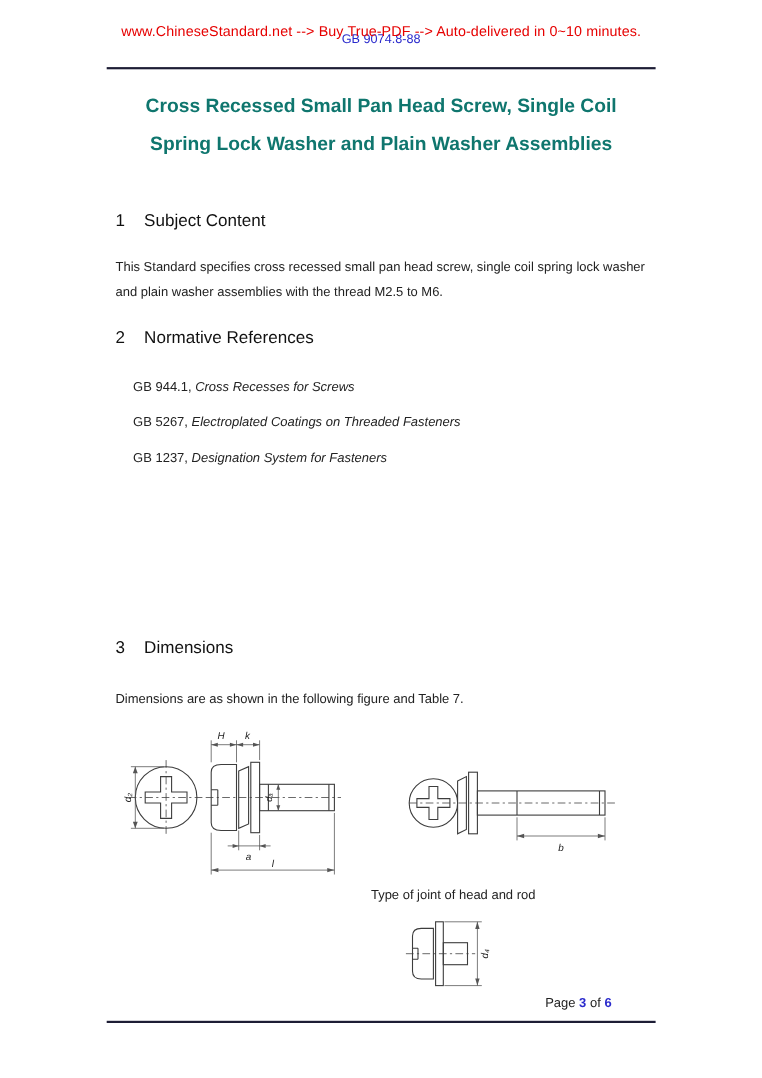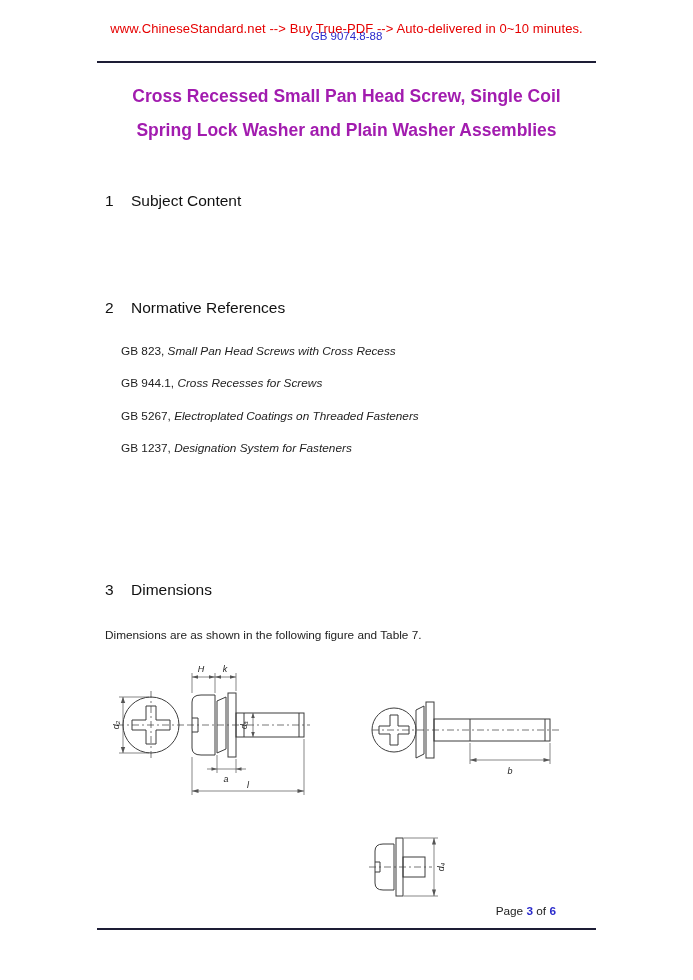--- a/index.html
+++ b/index.html
@@ -17,21 +17,21 @@
     position:absolute; top:30px; left:0; width:100%; text-align:center;
     color:#2a2acc; font-size:11.5px; z-index:1;
   }
   .rule {
     position:absolute; left:97px; width:499px; height:2px; background:#1d1d35;
   }
   .rule.top { top:61px; }
   .rule.bottom { top:928px; }
   .title {
     position:absolute; top:79px; left:0; width:100%; text-align:center;
-    font-size:17.5px; font-weight:bold; line-height:34px; color:#a21caf;
+    font-size:17.5px; font-weight:bold; line-height:34px; color:#0f766e;
   }
   .sec-heading {
     position:absolute; left:105px; font-size:15.5px; font-weight:normal; color:#111;
   }
   .sec-heading .sec-num { display:inline-block; min-width:26px; }
   #sec1-heading { top:192px; }
   #sec2-heading { top:299px; }
   #sec3-heading { top:581px; }
   .para {
     position:absolute; left:105px; width:488px;
@@ -70,27 +70,27 @@
   <div class="rule top"></div>
 
   <div class="title">
     <span>Cross Recessed Small Pan Head Screw, Single Coil</span><br>
     <span>Spring Lock Washer and Plain Washer Assemblies</span>
   </div>
 
   <div class="sec-heading" id="sec1-heading">
     <span class="sec-num">1</span><span>Subject Content</span>
   </div>
+  <div class="para" id="para1">This Standard specifies cross recessed small pan head screw, single coil spring lock washer and plain washer assemblies with the thread M2.5 to M6.</div>
 
   <div class="sec-heading" id="sec2-heading">
     <span class="sec-num">2</span><span>Normative References</span>
   </div>
 
   <div class="refs">
-    <div class="ref-row"><span class="ref-code">GB 823,</span> <span class="ref-title">Small Pan Head Screws with Cross Recess</span></div>
     <div class="ref-row"><span class="ref-code">GB 944.1,</span> <span class="ref-title">Cross Recesses for Screws</span></div>
     <div class="ref-row"><span class="ref-code">GB 5267,</span> <span class="ref-title">Electroplated Coatings on Threaded Fasteners</span></div>
     <div class="ref-row"><span class="ref-code">GB 1237,</span> <span class="ref-title">Designation System for Fasteners</span></div>
   </div>
 
   <div class="sec-heading" id="sec3-heading">
     <span class="sec-num">3</span><span>Dimensions</span>
   </div>
   <div class="para" id="para3">Dimensions are as shown in the following figure and Table 7.</div>
 
@@ -171,20 +171,21 @@
         <line x1="100" y1="68" x2="180" y2="68"></line>
       </g>
       <g fill="#555" stroke="none">
         <polygon points="100,68 106.5,66 106.5,70"></polygon>
         <polygon points="180,68 173.5,66 173.5,70"></polygon>
       </g>
       <text x="140" y="82" font-size="9" text-anchor="middle">b</text>
     </svg>
   </div>
 
+  <div class="fig-caption">Type of joint of head and rod</div>
 
   <div class="fig" id="fig-bottom">
     <svg width="90" height="75" viewBox="0 0 90 75">
       <g stroke="#3d3d3d" stroke-width="1" fill="none">
         <path d="M28,12 L17,12 Q9,12 9,19 L9,51 Q9,58 17,58 L28,58 Z"></path>
         <path d="M9,30 h5 M9,40 h5 M14,30 v10"></path>
         <rect x="30" y="6" width="7" height="58"></rect>
         <rect x="37" y="25" width="22" height="20"></rect>
       </g>
       <g stroke="#3d3d3d" stroke-width="0.7" fill="none" stroke-dasharray="7,3,2,3">

